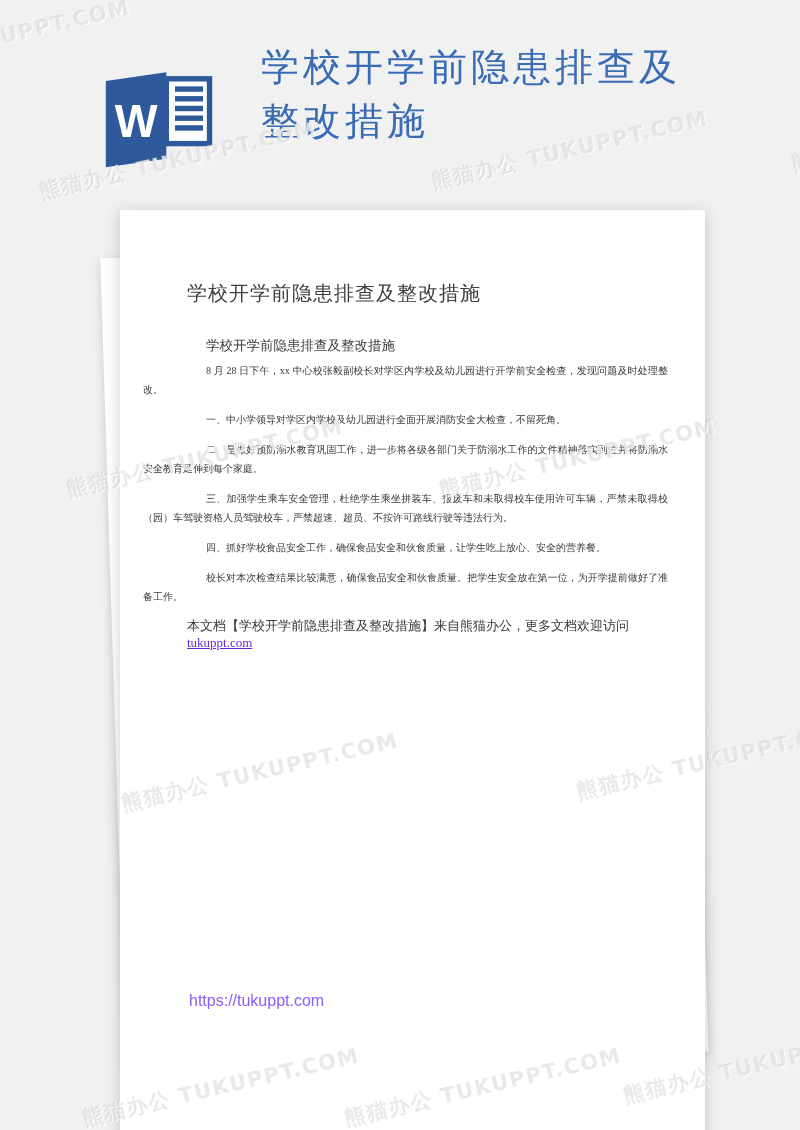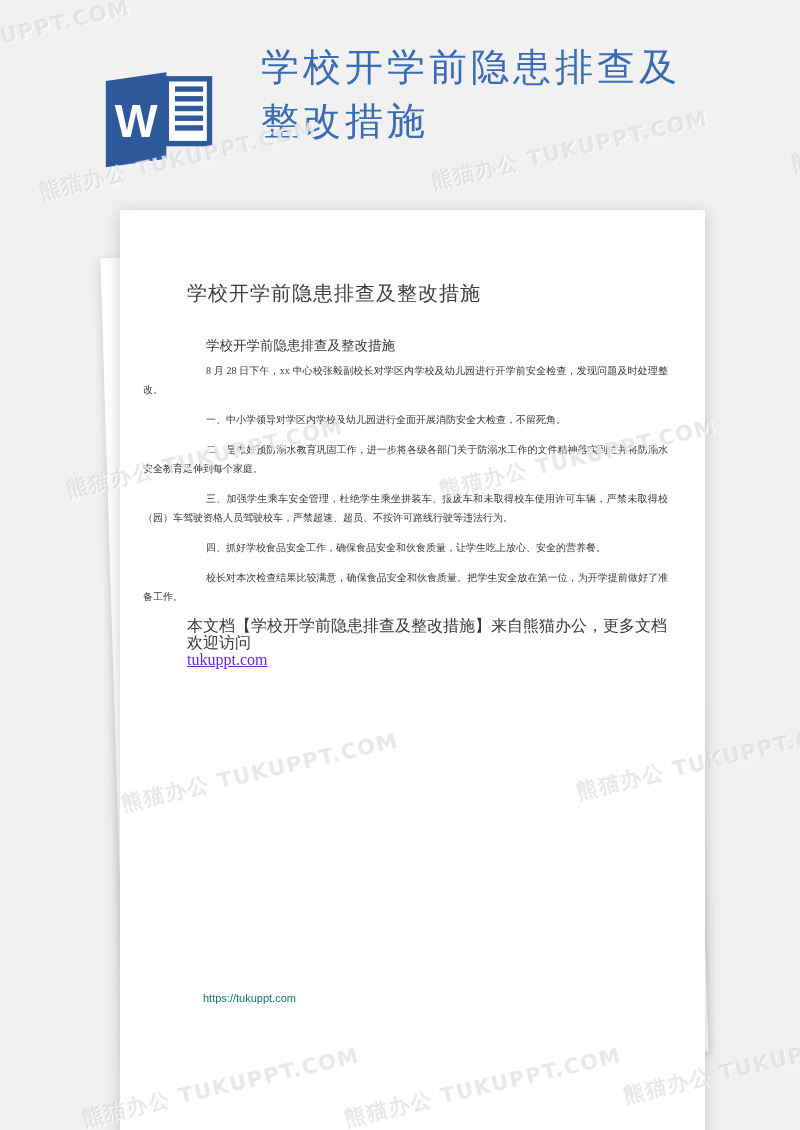--- a/index.html
+++ b/index.html
@@ -20,23 +20,23 @@
                 background:#ffffff;transform:rotate(-1.8deg);transform-origin:100% 0;
                 box-shadow:0 3px 10px rgba(80,80,85,0.25);z-index:1;}
   .sheet{position:absolute;left:120px;top:210px;width:585px;height:1042px;background:#ffffff;
          box-shadow:0 3px 14px rgba(80,80,85,0.28);z-index:2;
          font-family:"Liberation Serif","DejaVu Serif",serif;color:#383838;}
 
   .doc-title{margin:70px 37px 0 67px;font-size:20px;font-weight:400;letter-spacing:1px;color:#3d3d3d;line-height:26px;}
   .doc-sub{margin:30px 37px 6px 23px;font-size:13.5px;line-height:19px;text-indent:63px;}
   .doc-body p{margin:0 37px 11px 23px;font-size:10px;line-height:19px;text-indent:63px;
               text-align:justify;}
-  .footnote{margin:8px 37px 0 67px;font-size:16px;line-height:17px;color:#3a3a3a;}
+  .footnote{margin:8px 37px 0 67px;font-size:13px;line-height:17px;color:#3a3a3a;}
   .footnote a{color:#6d28d9;text-decoration:underline;cursor:pointer;}
-  .page-url{position:absolute;left:83px;top:782px;font-size:11px;color:#0f766e;
+  .page-url{position:absolute;left:69px;top:782px;font-size:16px;color:#8b5cf6;
             font-family:"Liberation Sans",sans-serif;}
 
   
   .wm{position:absolute;white-space:nowrap;z-index:10;pointer-events:none;
       font:700 21px "DejaVu Sans",sans-serif;letter-spacing:1.5px;
       transform:rotate(-13deg);
       color:rgba(125,125,132,0.17);
       text-shadow:1px 1px 0 rgba(255,255,255,0.85);}
 </style>
 </head>

